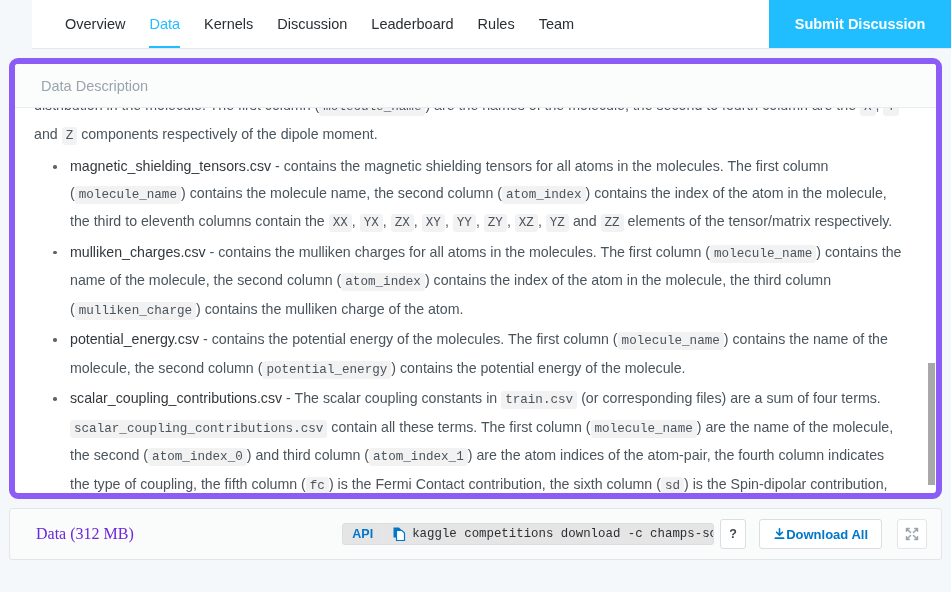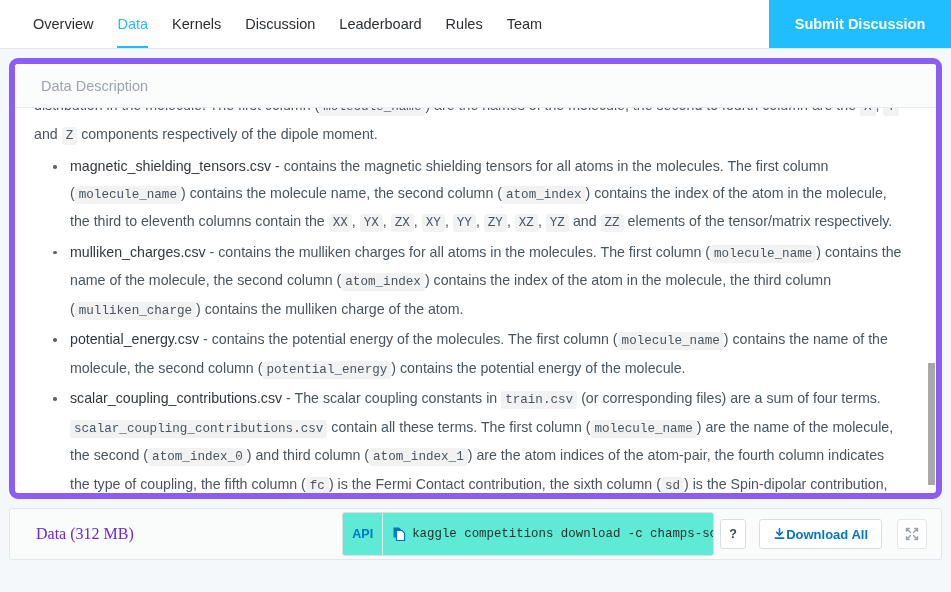--- a/index.html
+++ b/index.html
@@ -12,20 +12,21 @@
   }
 
   
   .navbar {
     position: relative;
     height: 49px;
     background: #ffffff;
     display: flex;
     align-items: stretch;
     border-bottom: 1px solid #e3e8ec;
+    margin-left: 32px;
   }
   .nav-left {
     display: flex;
     align-items: stretch;
     padding-left: 21px;
   }
   .nav-tab {
     display: flex;
     align-items: center;
     padding: 0 12px;
@@ -172,24 +173,24 @@
   }
   .databar-title {
     font-size: 16px;
     color: #6d28d9;
     font-family: Liberation Serif, serif;
   }
   .databar-spacer { flex: 1 1 auto; }
   .api-group {
     display: flex;
     align-items: stretch;
-    height: 44px;
+    height: 22px;
     border: 1px solid #d9dee2;
     border-radius: 3px;
-    background: #5eead4;
+    background: #e5e5e5;
     overflow: hidden;
   }
   .api-label {
     display: flex; align-items: center;
     padding: 0 9px;
     font-size: 12.5px;
     font-weight: bold;
     color: #0077c8;
     cursor: pointer;
     border-right: 1px solid #e4e8eb;

